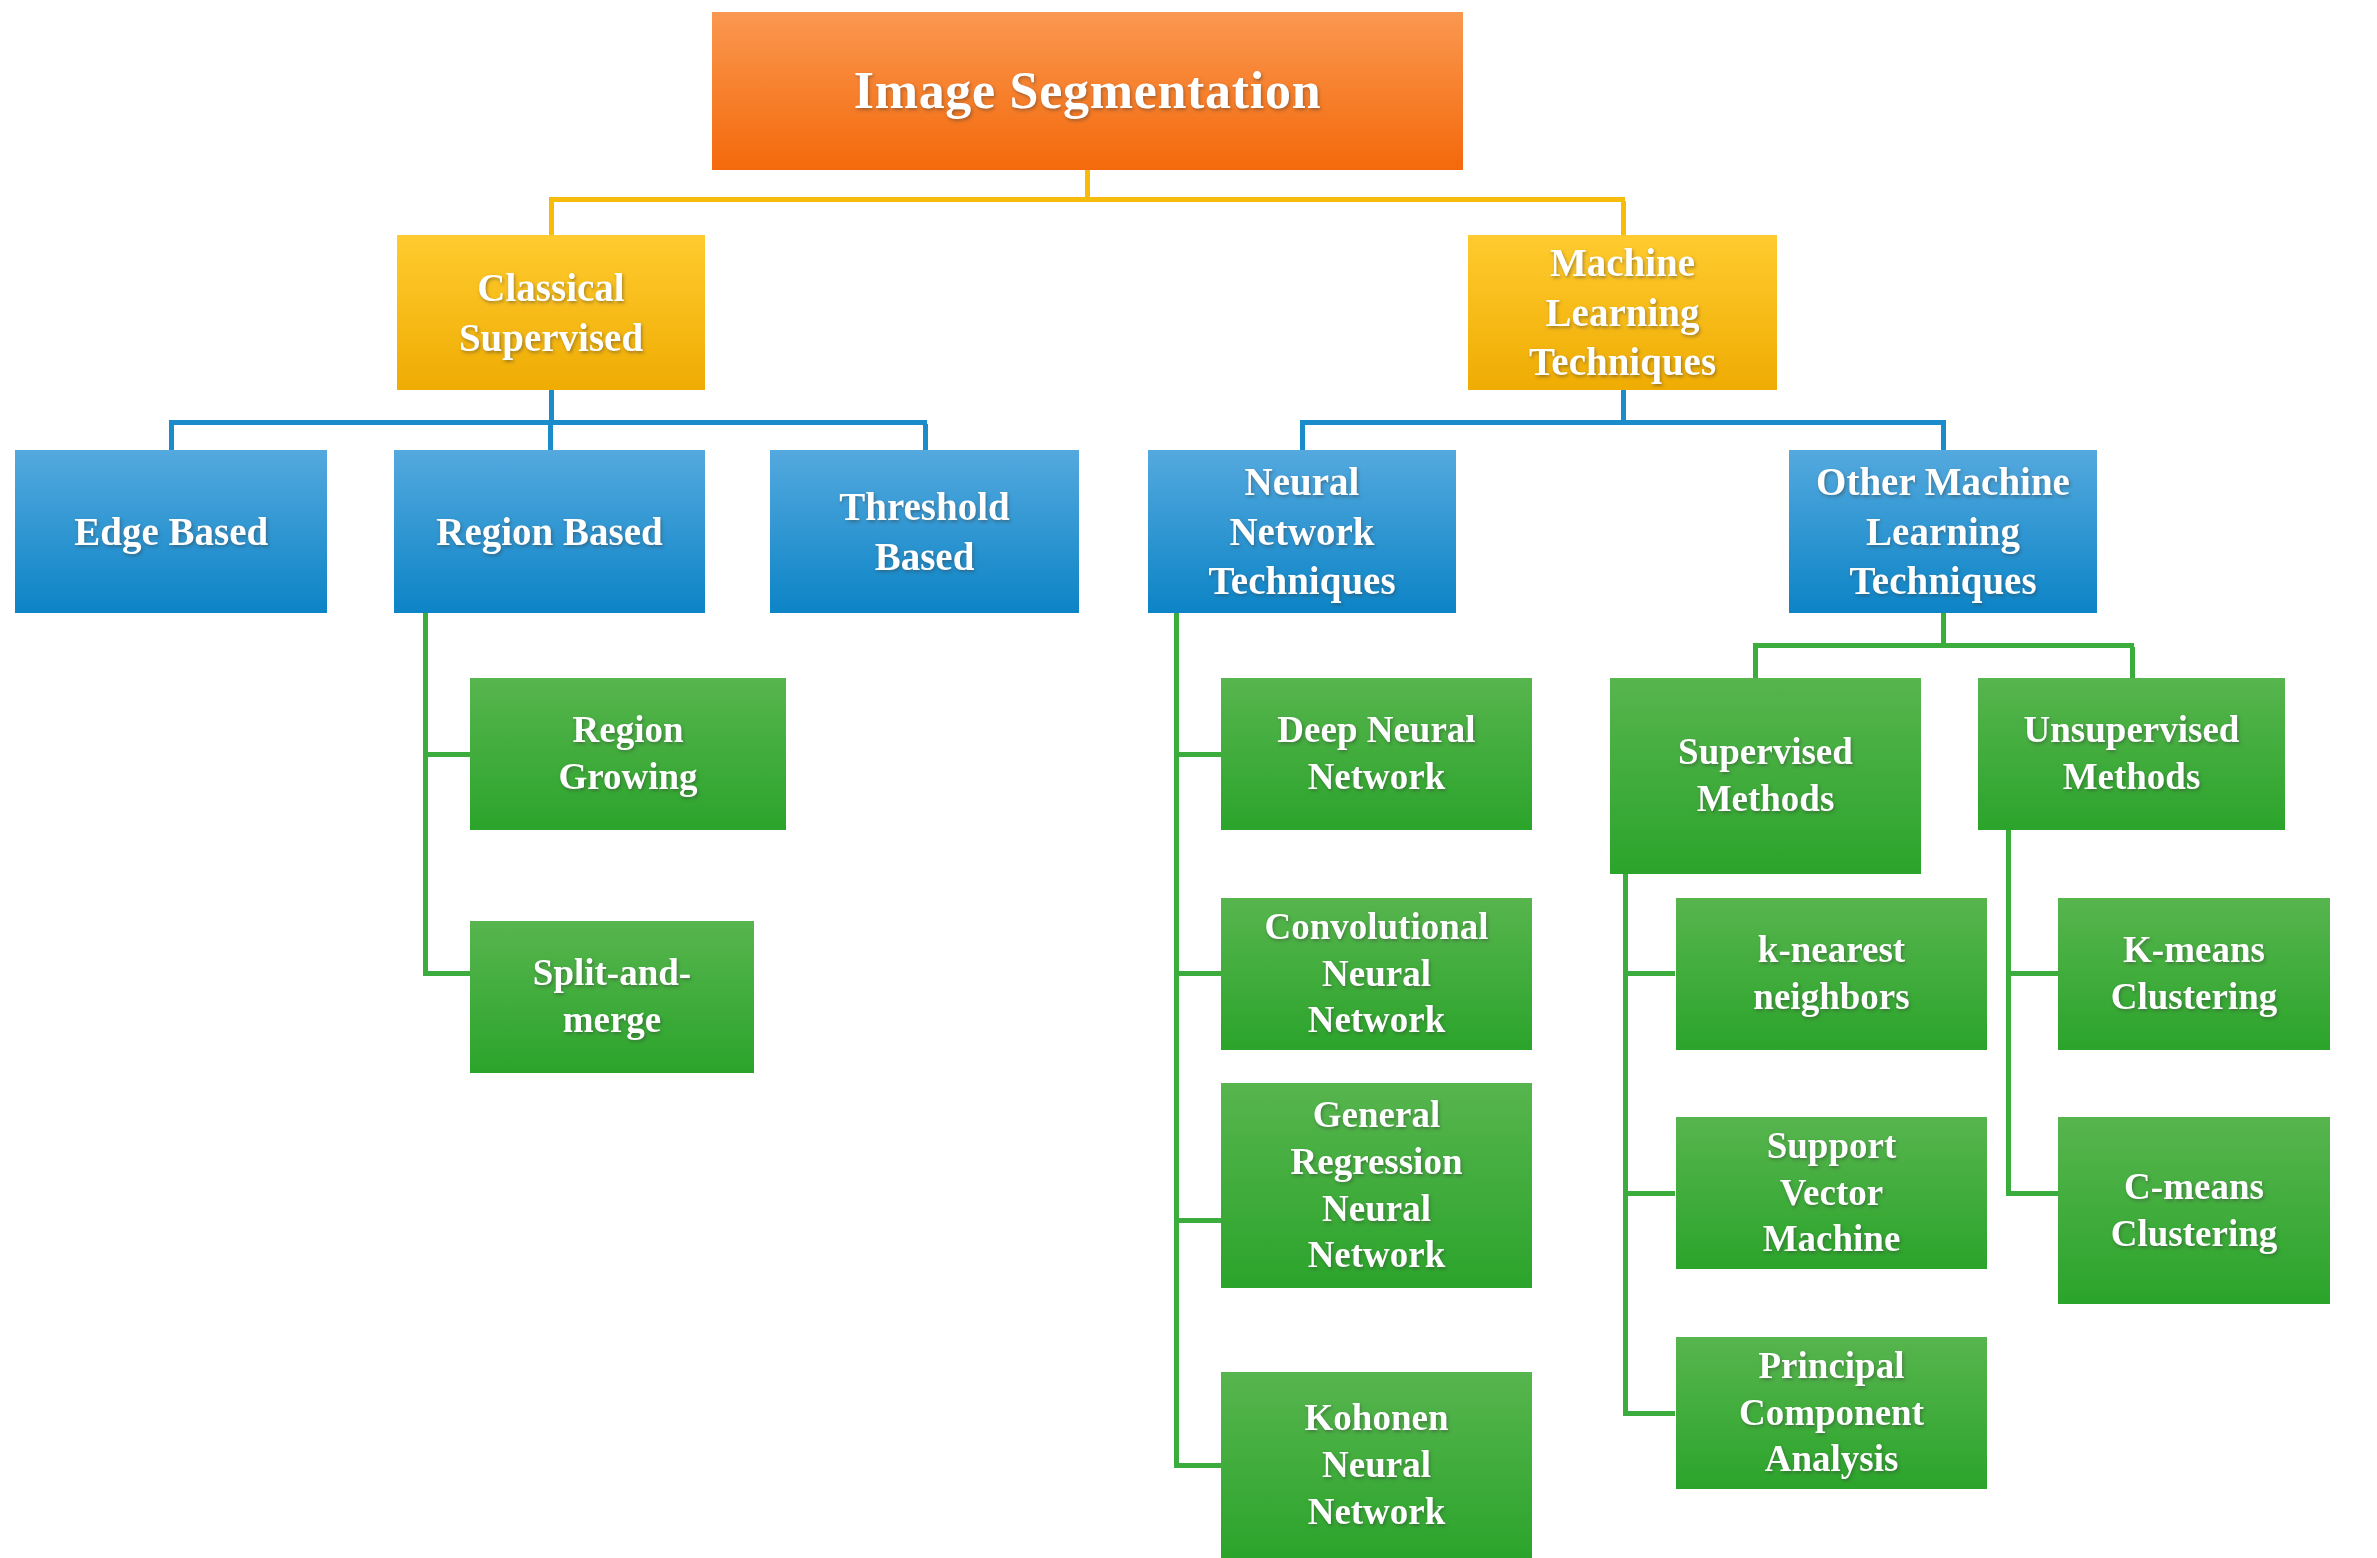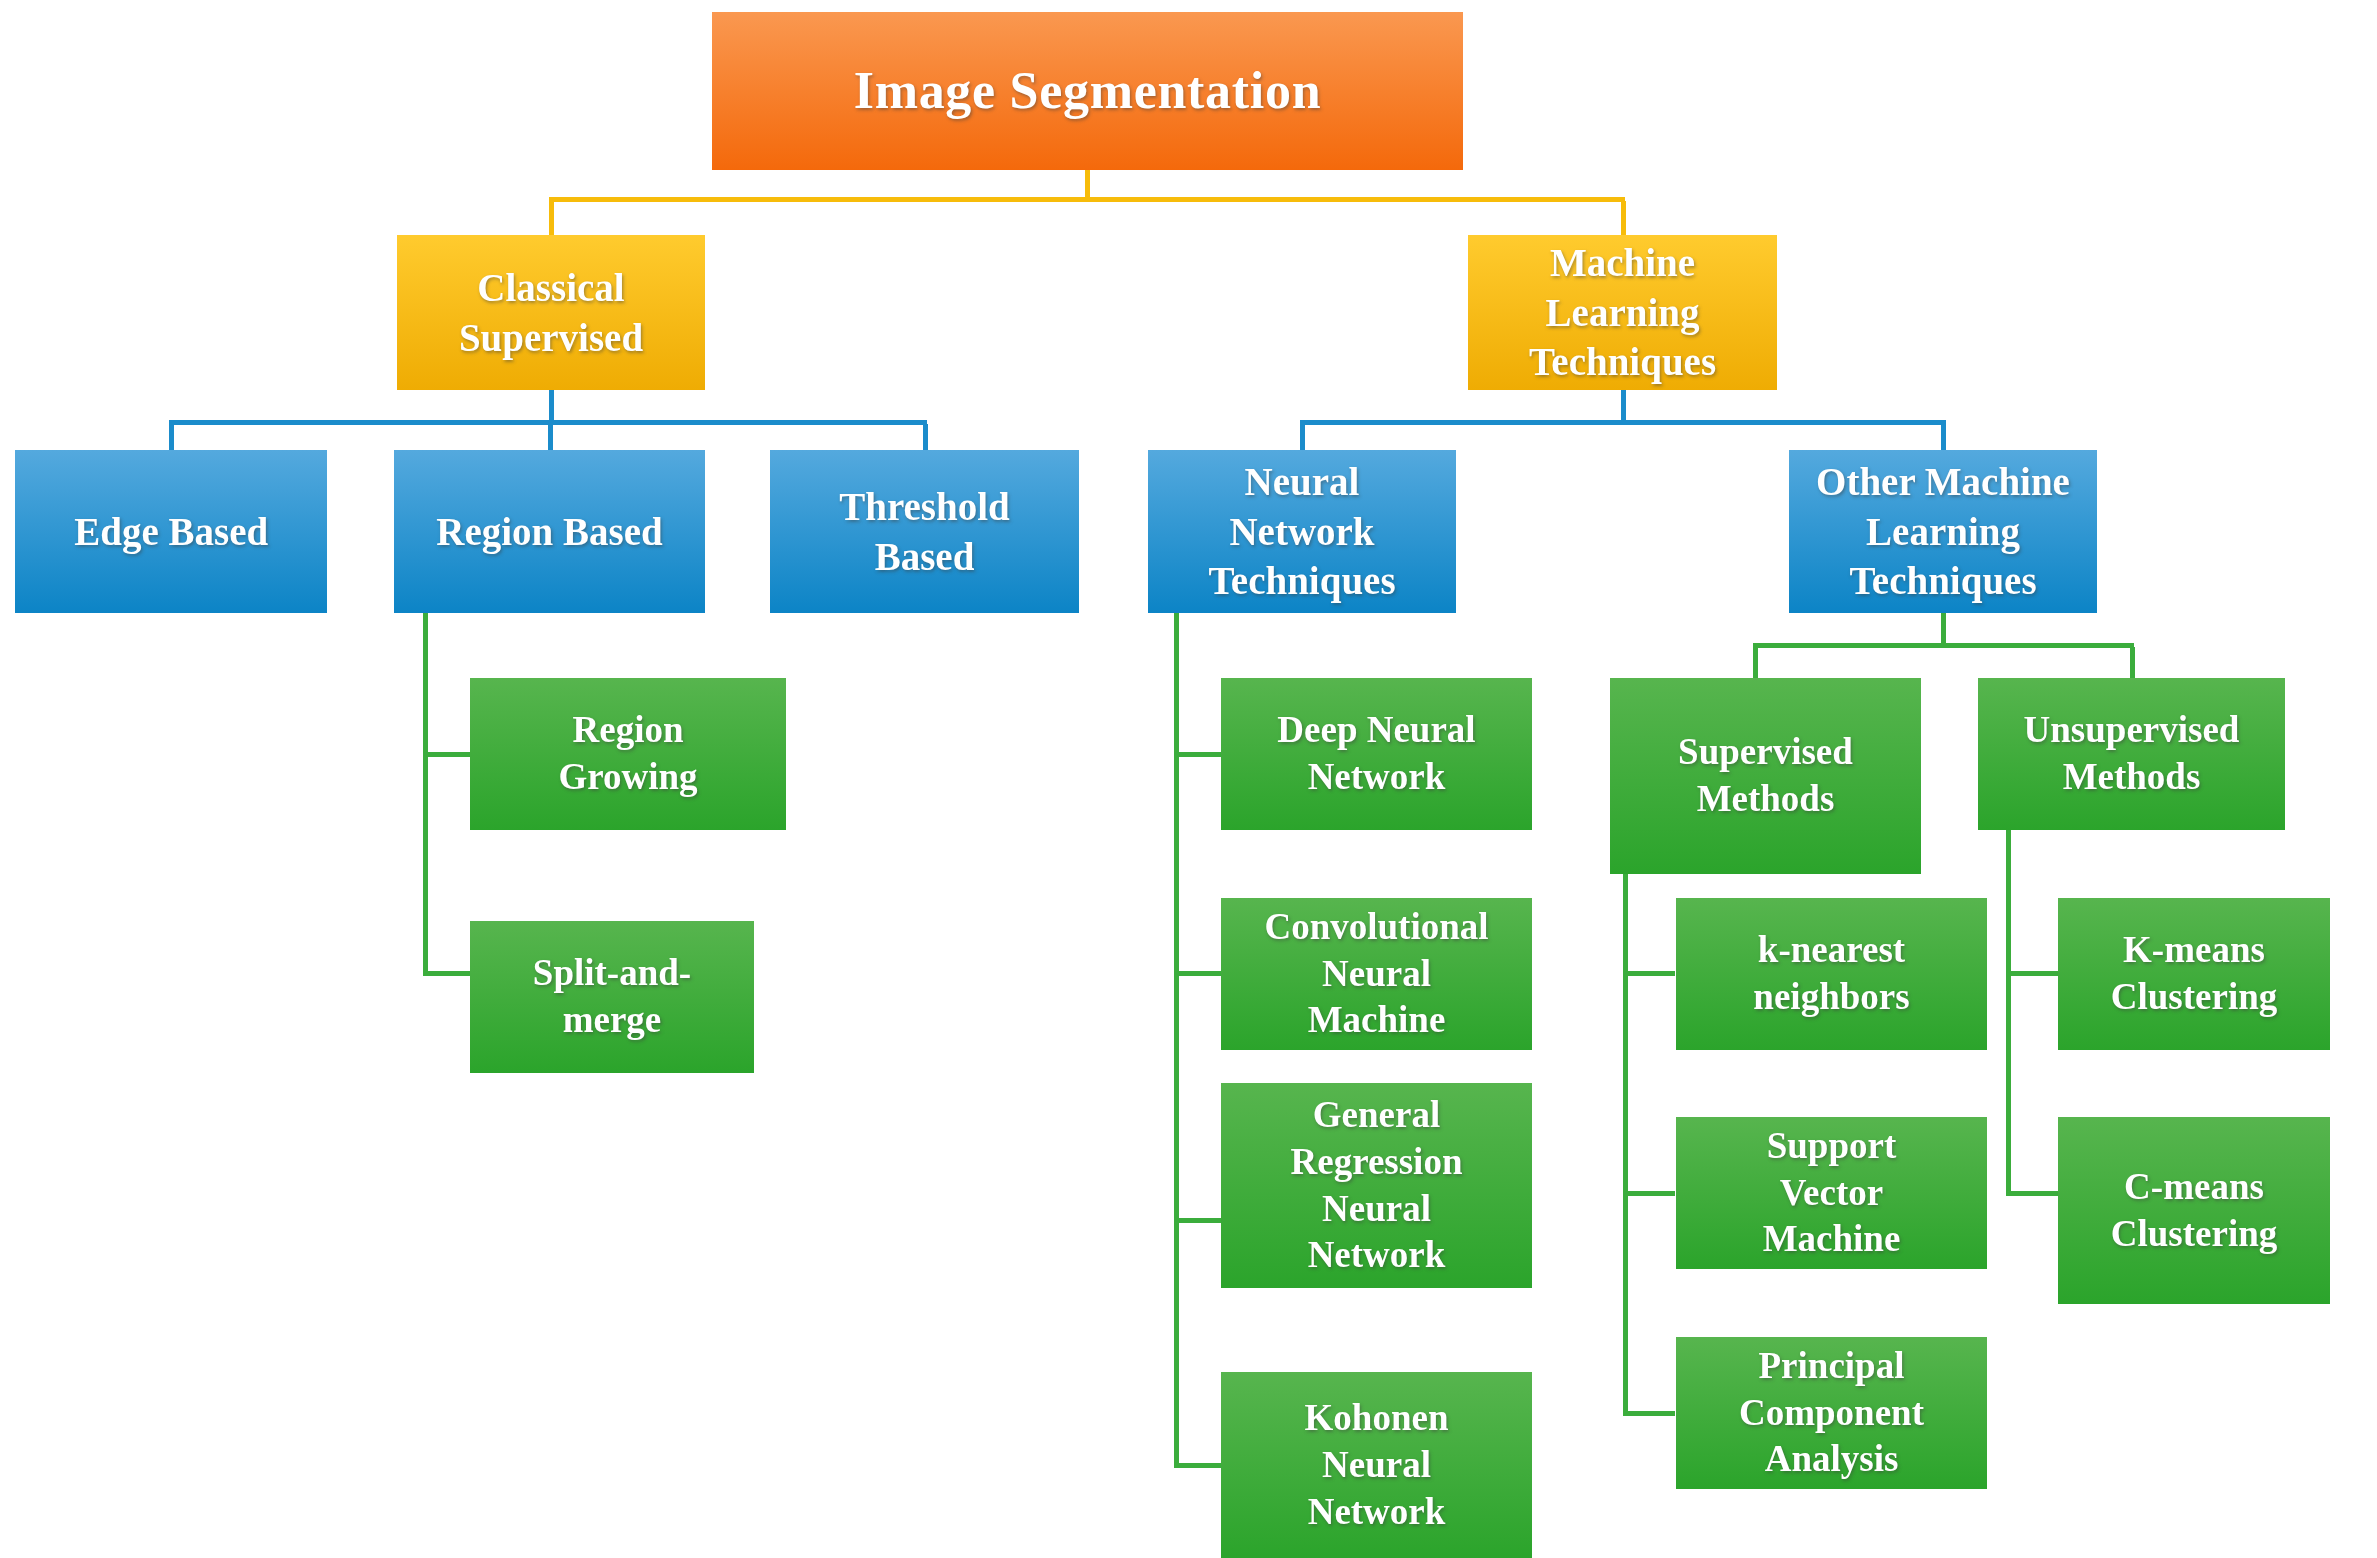--- a/index.html
+++ b/index.html
@@ -113,21 +113,21 @@
 
   <div class="node green" style="left:470px;top:678px;width:316px;height:152px">Region
 Growing</div>
   <div class="node green" style="left:470px;top:921px;width:284px;height:152px">Split-and-
 merge</div>
 
   <div class="node green" style="left:1221px;top:678px;width:311px;height:152px">Deep Neural
 Network</div>
   <div class="node green" style="left:1221px;top:898px;width:311px;height:152px">Convolutional
 Neural
-Machine</div>
+Network</div>
   <div class="node green" style="left:1221px;top:1083px;width:311px;height:205px">General
 Regression
 Neural
 Network</div>
   <div class="node green" style="left:1221px;top:1372px;width:311px;height:187px">Kohonen
 Neural
 Network</div>
 
   <div class="node green" style="left:1610px;top:678px;width:311px;height:196px">Supervised
 Methods</div>

